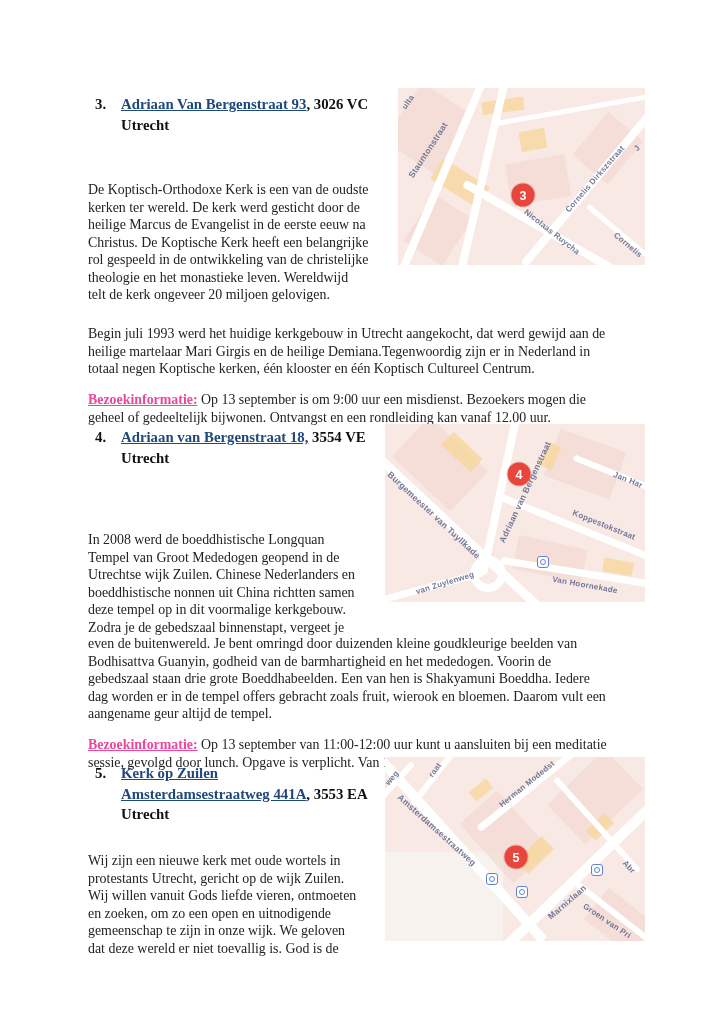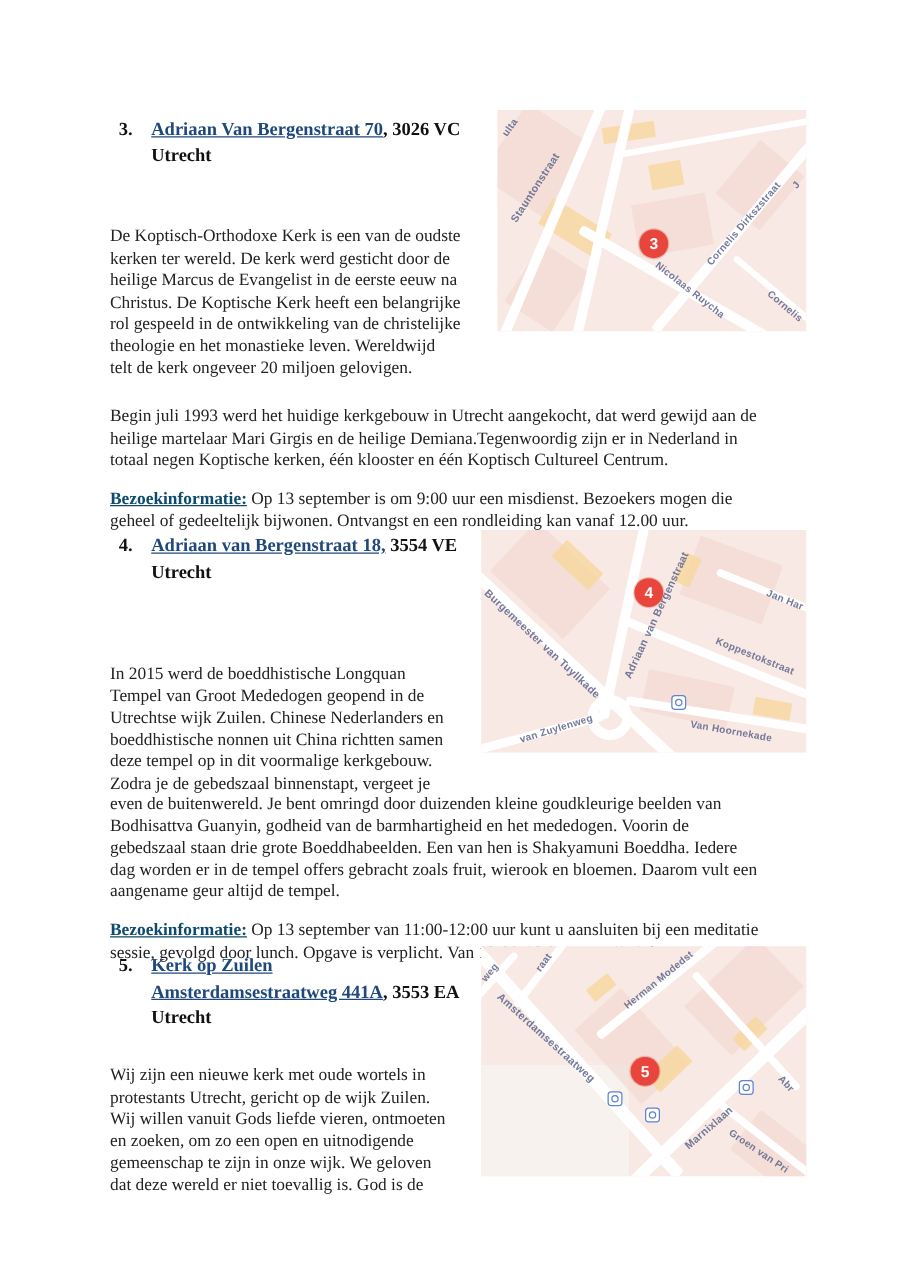--- a/index.html
+++ b/index.html
@@ -6,21 +6,21 @@
   .page{position:relative;width:724px;height:1024px;background:#ffffff;overflow:hidden;
         font-family:"Liberation Serif",serif;color:#1d1d1d;}
   
   .heading{position:absolute;left:95px;display:flex;gap:9px;font-weight:bold;
            font-size:14.8px;line-height:20.5px;color:#111;}
   .hnum{min-width:17px;}
   .hlink{color:#20497b;text-decoration:underline;text-decoration-color:#20497b;}
   .hrest{color:#111;}
   
   .para{position:absolute;font-size:13.9px;line-height:17.5px;white-space:pre-line;color:#222;margin-top:20px;}
-  .visit-label{font-weight:bold;text-decoration:underline;color:#0c4a6e;}
+  .visit-label{font-weight:bold;text-decoration:underline;color:#ec4899;}
   
   .map{position:absolute;background:#f8e9e4;overflow:hidden;}
   .road{position:absolute;background:#ffffff;border-radius:3px;}
   .blk{position:absolute;background:#f1d5cc;opacity:.55;border-radius:1px;}
   .orange{background:#f8d79e;opacity:.8;}
   .park{position:absolute;background:#f7f2ee;}
   .mlabel{position:absolute;font-family:"Liberation Sans",sans-serif;font-size:8px;font-weight:bold;
           color:#686e92;white-space:nowrap;letter-spacing:.25px;opacity:.92;}
   .mlabel.big{font-size:8.6px;}
   .marker{position:absolute;width:23px;height:23px;background:#e8453c;border-radius:50%;
@@ -36,21 +36,21 @@
   .c{transform:translate(-50%,-50%);} 
 </style>
 </head>
 <body>
 
 <div class="page">
 
   <div class="heading" style="top:94px;">
     <span class="hnum">3.</span>
     <div>
-      <div><span class="hlink">Adriaan Van Bergenstraat 70</span><span class="hrest">, 3026 VC</span></div>
+      <div><span class="hlink">Adriaan Van Bergenstraat 93</span><span class="hrest">, 3026 VC</span></div>
       <div><span class="hrest">Utrecht</span></div>
     </div>
   </div>
 
   <div class="para" style="left:88px;top:161px;width:340px;">De Koptisch-Orthodoxe Kerk is een van de oudste
 kerken ter wereld. De kerk werd gesticht door de
 heilige Marcus de Evangelist in de eerste eeuw na
 Christus. De Koptische Kerk heeft een belangrijke
 rol gespeeld in de ontwikkeling van de christelijke
 theologie en het monastieke leven. Wereldwijd
@@ -87,21 +87,21 @@
 geheel of gedeeltelijk bijwonen. Ontvangst en een rondleiding kan vanaf 12.00 uur.</span></div>
 
   <div class="heading" style="top:427px;">
     <span class="hnum">4.</span>
     <div>
       <div><span class="hlink">Adriaan van Bergenstraat 18,</span><span class="hrest"> 3554 VE</span></div>
       <div><span class="hrest">Utrecht</span></div>
     </div>
   </div>
 
-  <div class="para" style="left:88px;top:511px;width:330px;">In 2015 werd de boeddhistische Longquan
+  <div class="para" style="left:88px;top:511px;width:330px;">In 2008 werd de boeddhistische Longquan
 Tempel van Groot Mededogen geopend in de
 Utrechtse wijk Zuilen. Chinese Nederlanders en
 boeddhistische nonnen uit China richtten samen
 deze tempel op in dit voormalige kerkgebouw.
 Zodra je de gebedszaal binnenstapt, vergeet je</div>
 
   <div class="map" style="left:385px;top:424px;width:260px;height:178px;">
     <i class="blk c" style="left:55px;top:40px;width:80px;height:55px;transform:translate(-50%,-50%) rotate(43deg);"></i>
     <i class="blk c" style="left:200px;top:40px;width:70px;height:50px;transform:translate(-50%,-50%) rotate(20deg);"></i>
     <i class="blk c" style="left:165px;top:135px;width:70px;height:34px;transform:translate(-50%,-50%) rotate(12deg);"></i>

